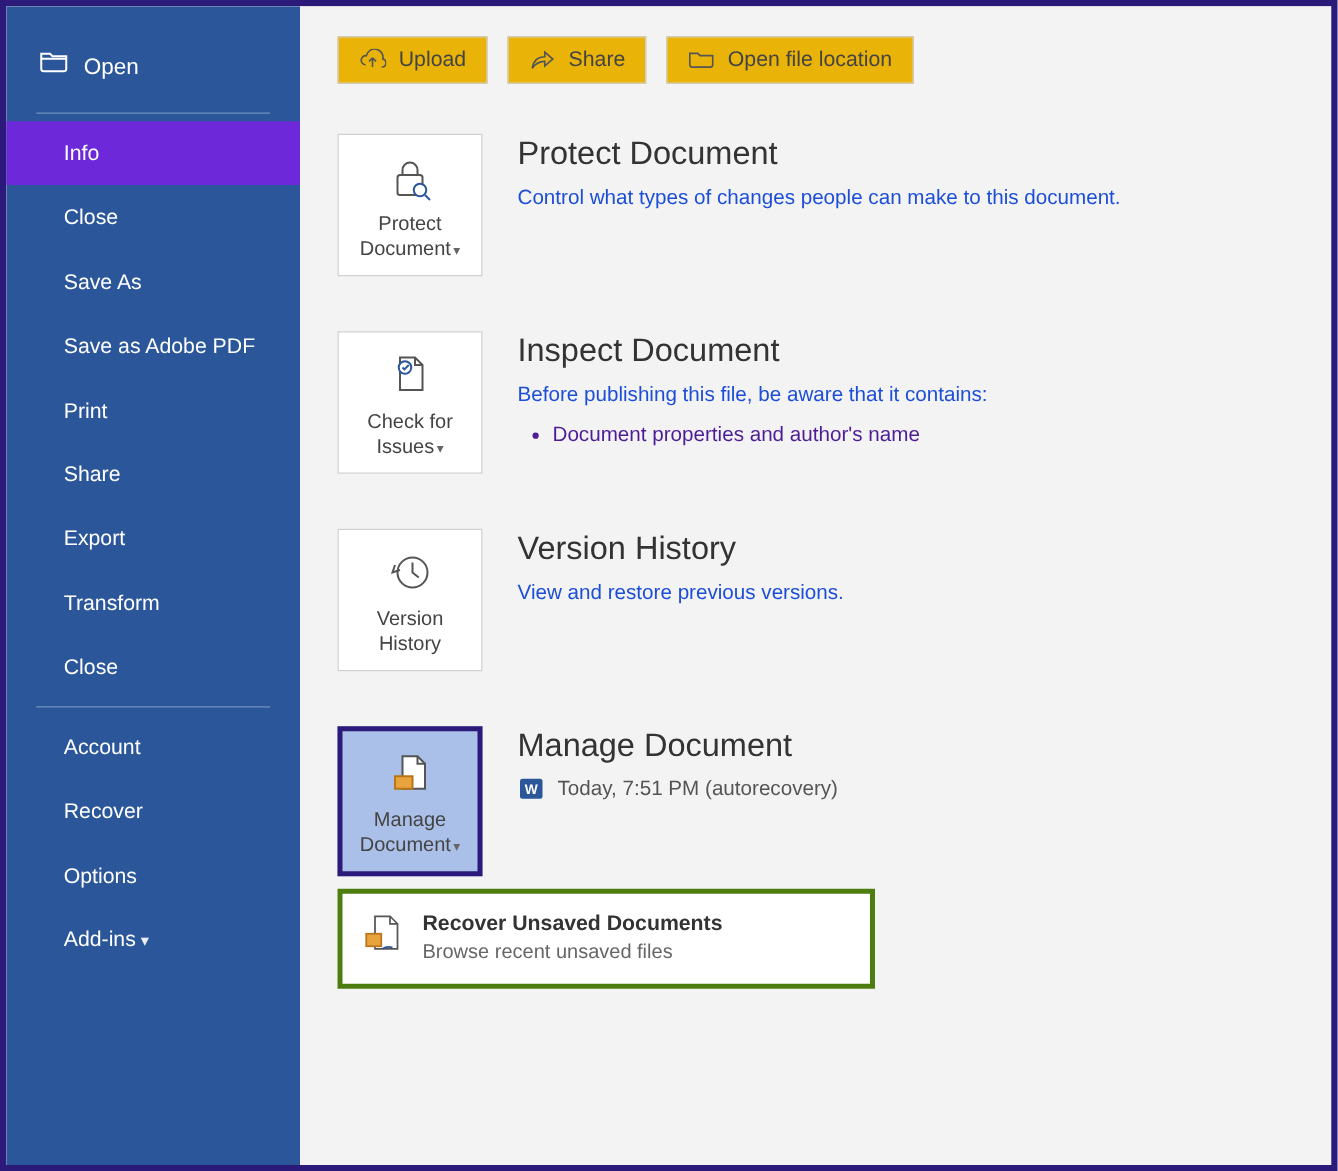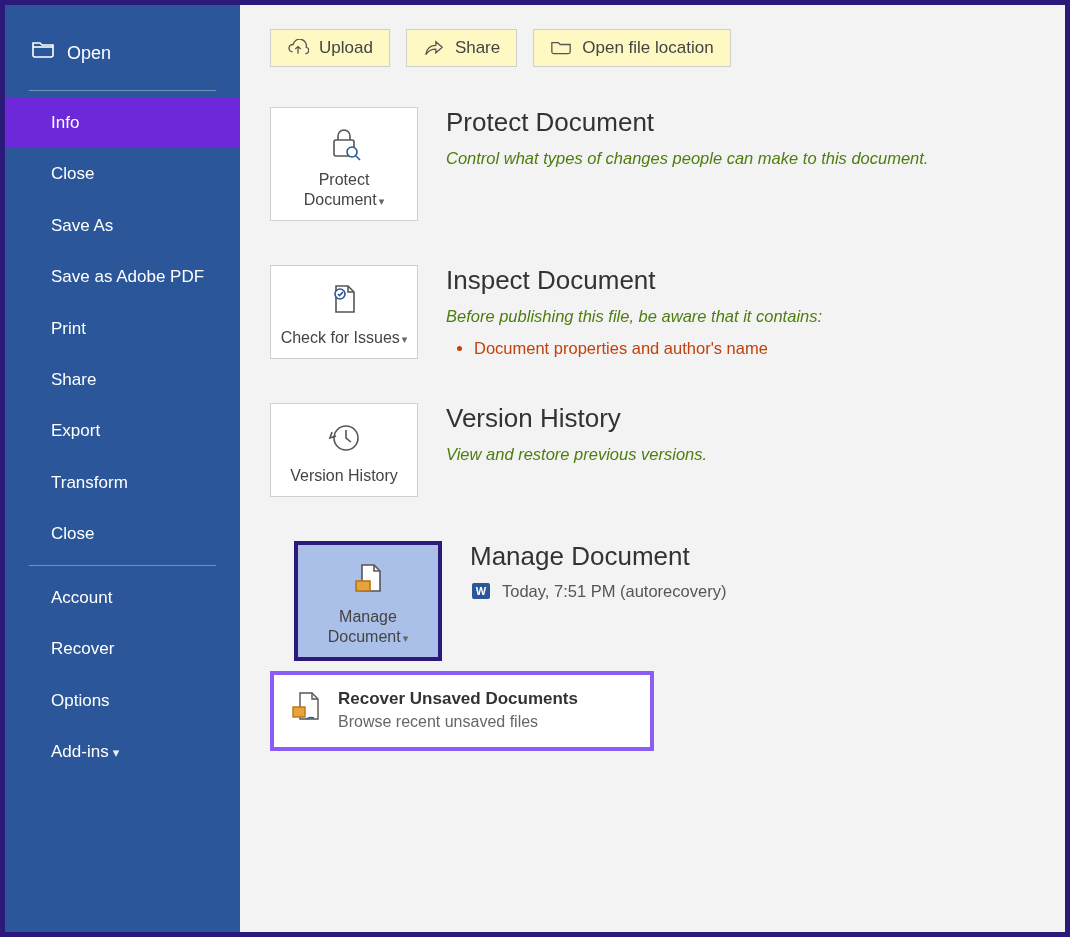--- a/index.html
+++ b/index.html
@@ -15,40 +15,40 @@
   .sidebar hr { border: none; border-top: 1px solid rgba(255,255,255,0.35); margin: 6px 24px; }
   .sidebar .item { padding: 15px 26px 15px 46px; font-size: 17px; color: #fff; cursor: pointer; line-height: 1.25; }
   .sidebar .item.active { background: #6d28d9; }
   .sidebar .item.multi { line-height: 1.3; }
   .sidebar .caret { font-size: 13px; margin-left: 4px; opacity: 0.9; }
 
   
   .main { flex: 1; background: #f3f3f3; padding: 24px 30px 24px 30px; overflow: auto; }
 
   .toolbar { display: flex; gap: 16px; margin-bottom: 40px; }
-  .tbtn { display: inline-flex; align-items: center; gap: 10px; background: #fef9c3; border: 1px solid #cfcfcf; padding: 8px 16px; font-size: 17px; color: #444; cursor: pointer; }
+  .tbtn { display: inline-flex; align-items: center; gap: 10px; background: #eab308; border: 1px solid #cfcfcf; padding: 8px 16px; font-size: 17px; color: #444; cursor: pointer; }
   .tbtn .ic { width: 22px; height: 18px; color: #555; }
 
   .section { display: flex; gap: 28px; margin-bottom: 44px; align-items: flex-start; }
-  .tile { width: 148px; border: 1px solid #cfcfcf; background: #fff; padding: 12px 6px 10px 6px; text-align: center; color: #444; line-height: 1.25; cursor: pointer; }
+  .tile { width: 116px; border: 1px solid #cfcfcf; background: #fff; padding: 12px 6px 10px 6px; text-align: center; color: #444; line-height: 1.25; cursor: pointer; }
   .tile .ticon { height: 44px; display: flex; align-items: center; justify-content: center; margin-bottom: 6px; }
   .tile .ticon svg { width: 40px; height: 40px; }
   .tile .tlabel { font-size: 16px; }
   .tiny-caret { font-size: 11px; color: #666; margin-left: 2px; }
 
   .section .txt h2 { font-size: 26px; color: #333; font-weight: 400; margin-bottom: 8px; }
-  .section .txt p { font-size: 16.5px; color: #4d7c0f; line-height: 1.5; font-style: italic; }
+  .section .txt p { font-size: 16.5px; color: #1d4ed8; line-height: 1.5; }
   .section .txt ul { margin-top: 10px; padding-left: 28px; }
-  .section .txt ul li { font-size: 16.5px; color: #c2410c; }
+  .section .txt ul li { font-size: 16.5px; color: #4c1d95; }
   .section .txt .autorec { display: flex; align-items: center; gap: 10px; margin-top: 8px; font-size: 16.5px; color: #555; }
   .section .txt .autorec .wic { width: 22px; height: 22px; }
 
-  .tile.highlighted { border: 4px solid #2b1a7a; background: #aac0e8; margin-left: 24px; }
-
-  .menu-drop { border: 4px solid #8b5cf6; background: #fff; padding: 14px 22px 16px 14px; display: flex; gap: 14px; width: 384px; margin-left: 0; cursor: pointer; }
+  .tile.highlighted { border: 4px solid #2b1a7a; background: #aac0e8; }
+
+  .menu-drop { border: 4px solid #4d7c0f; background: #fff; padding: 14px 22px 16px 14px; display: flex; gap: 14px; width: 430px; margin-left: 0; cursor: pointer; }
   .menu-drop .mic { width: 36px; height: 36px; flex-shrink: 0; }
   .menu-drop .mtxt .mtitle { font-size: 17px; font-weight: 600; color: #333; margin-bottom: 4px; }
   .menu-drop .mtxt .msub { font-size: 16px; color: #666; }
 </style>
 </head>
 <body>
 
 <div class="app">
 
   <div class="sidebar">

